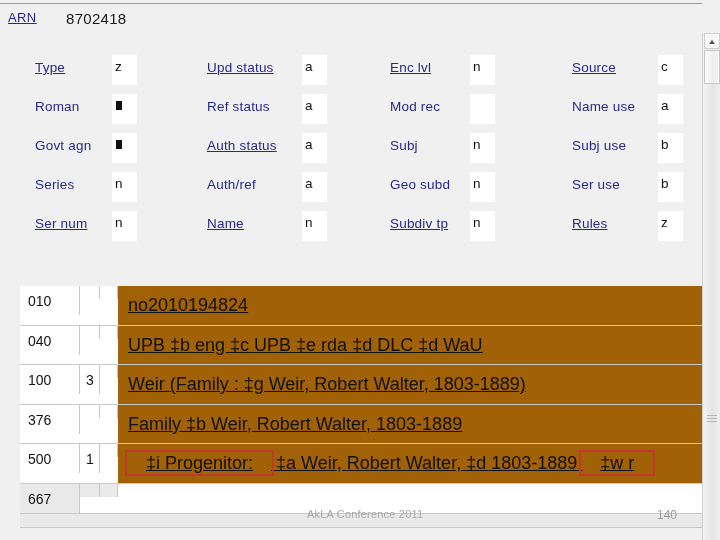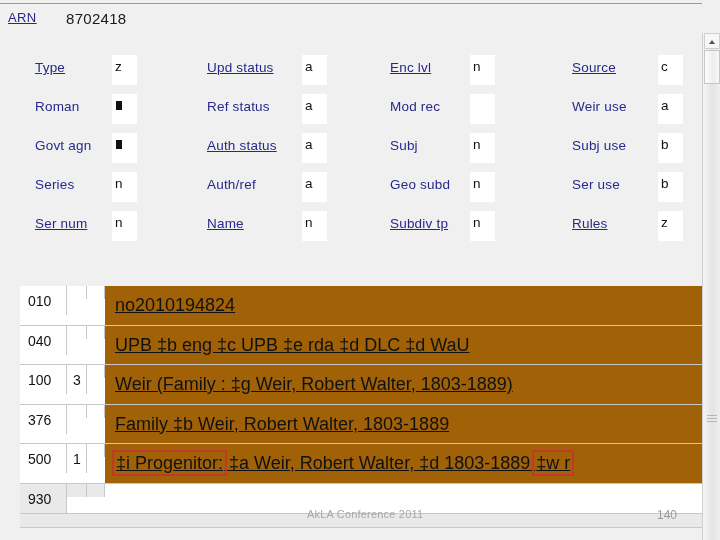--- a/index.html
+++ b/index.html
@@ -120,21 +120,21 @@
     border-bottom: 1px solid #c8c8c8;
   }
   .c-tag, .c-i1, .c-i2 {
     box-sizing: border-box;
     border-right: 1px solid #c8c8c8;
     font-size: 14px;
     color: #111111;
     padding: 7px 0 6px 8px;
     background: #ffffff;
   }
-  .c-tag { width: 47px; }
+  .c-tag { width: 60px; }
   .c-i1  { width: 20px; padding-left: 6px; }
   .c-i2  { width: 18px; padding-left: 5px; }
   .c-data {
     flex: 1;
     box-sizing: border-box;
     font-size: 18px;
     color: #111111;
     padding: 7px 6px 6px 10px;
     line-height: 1.42;
     background: #a16207;
@@ -142,21 +142,21 @@
     text-decoration: underline;
   }
   .marc-row.shaded .c-tag,
   .marc-row.shaded .c-i1,
   .marc-row.shaded .c-i2 { background: #e9e9e9; }
 
   
   .hl {
     outline: 2px solid #c0392b;
     outline-offset: 1px;
-    padding: 0 1px;
+    padding: 0 18px;
   }
 
   
   #footer-watermark {
     position: absolute;
     left: 307px; top: 508px;
     font-size: 11px;
     color: #a8a8a8;
     letter-spacing: 0.2px;
   }
@@ -318,21 +318,21 @@
       <div class="ff-box" style="left: 470px; top: 156px;">
         <span>n</span>
       </div>
       <div class="ff-cell" style="left: 572px; top: 0px;">
         <span class="ff-label link">Source</span>
       </div>
       <div class="ff-box" style="left: 658px; top: 0px;">
         <span>c</span>
       </div>
       <div class="ff-cell" style="left: 572px; top: 39px;">
-        <span class="ff-label">Weir use</span>
+        <span class="ff-label">Name use</span>
       </div>
       <div class="ff-box" style="left: 658px; top: 39px;">
         <span>a</span>
       </div>
       <div class="ff-cell" style="left: 572px; top: 78px;">
         <span class="ff-label">Subj use</span>
       </div>
       <div class="ff-box" style="left: 658px; top: 78px;">
         <span>b</span>
       </div>
@@ -375,21 +375,21 @@
         <div class="c-i2"></div>
         <div class="c-data">Family ‡b Weir, Robert Walter, 1803-1889</div>
       </div>
       <div class="marc-row">
         <div class="c-tag">500</div>
         <div class="c-i1">1</div>
         <div class="c-i2"></div>
         <div class="c-data"><span class="hl">‡i Progenitor:</span><span> ‡a Weir, Robert Walter, ‡d 1803-1889 </span><span class="hl">‡w r</span></div>
       </div>
       <div class="marc-row shaded">
-        <div class="c-tag">930</div>
+        <div class="c-tag">667</div>
         <div class="c-i1"></div>
         <div class="c-i2"></div>
       </div>
       <div class="marc-row spacer"></div>
     </div>
 
   <div id="footer-watermark">AkLA Conference 2011</div>
   <div id="page-number">140</div>
 
   <div id="scrollbar">

